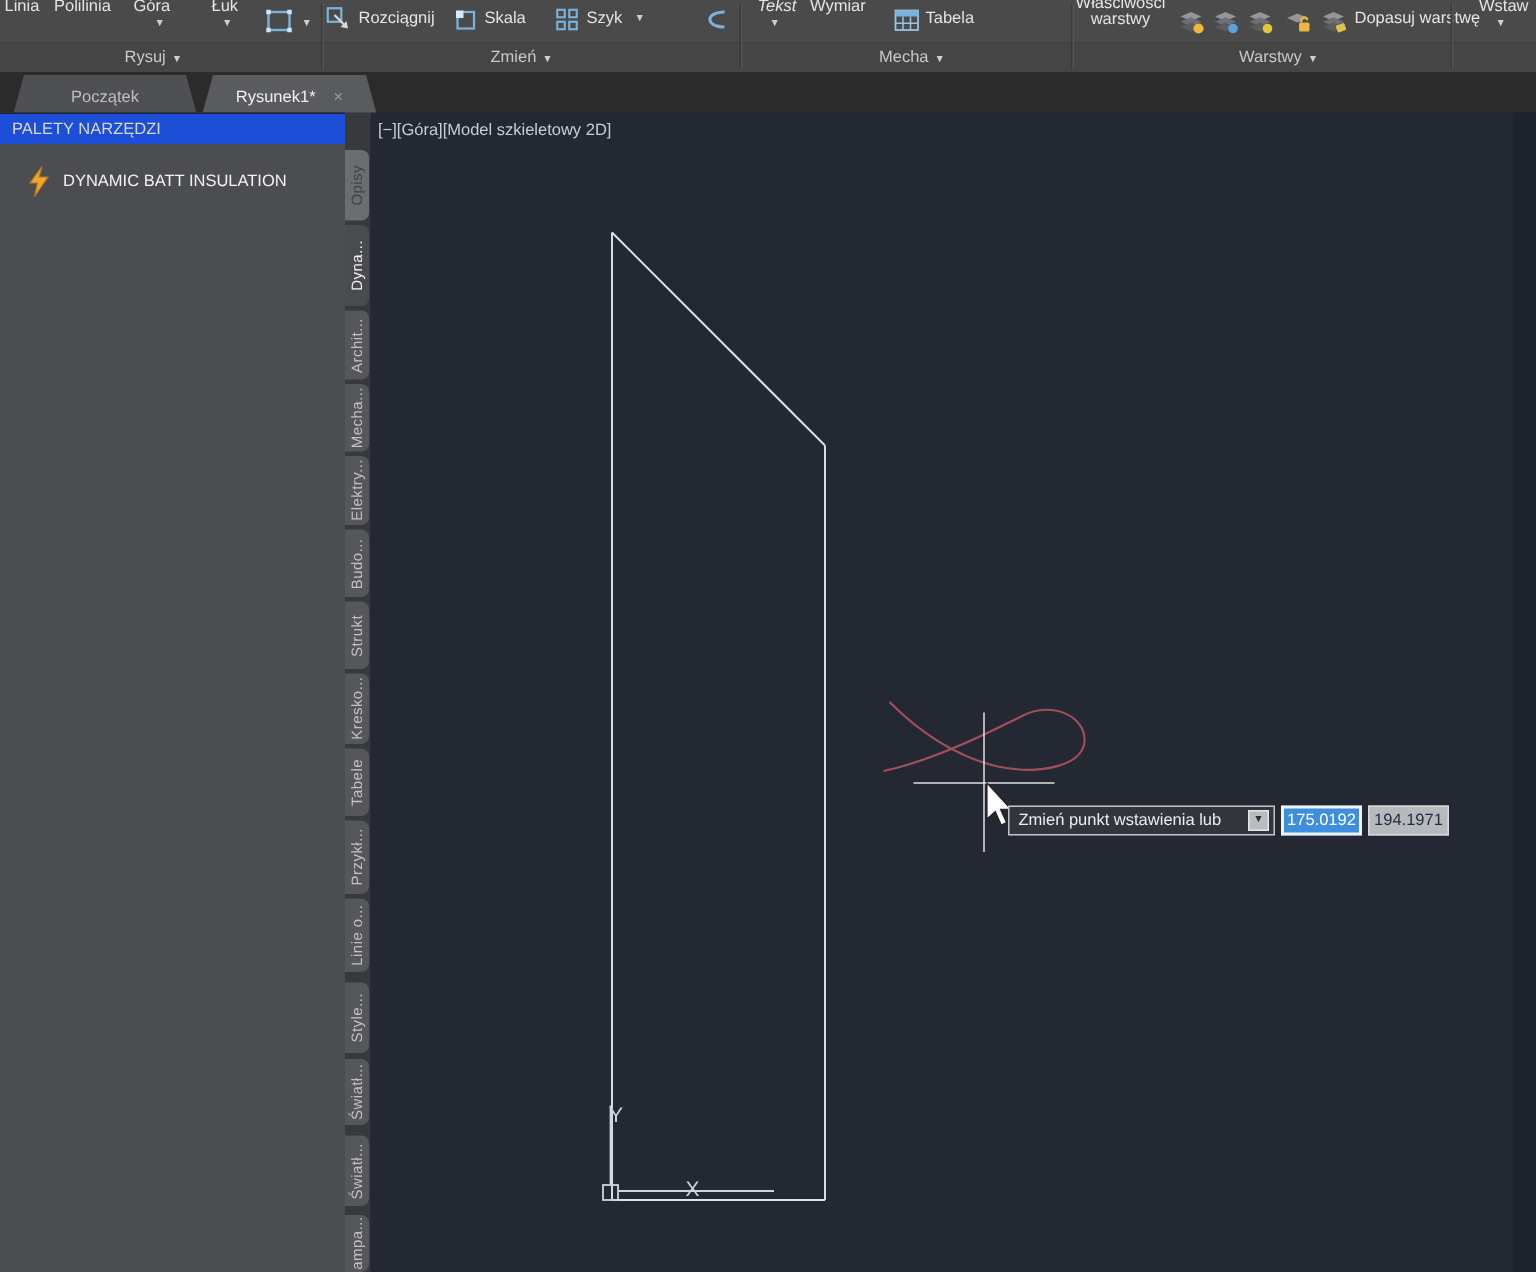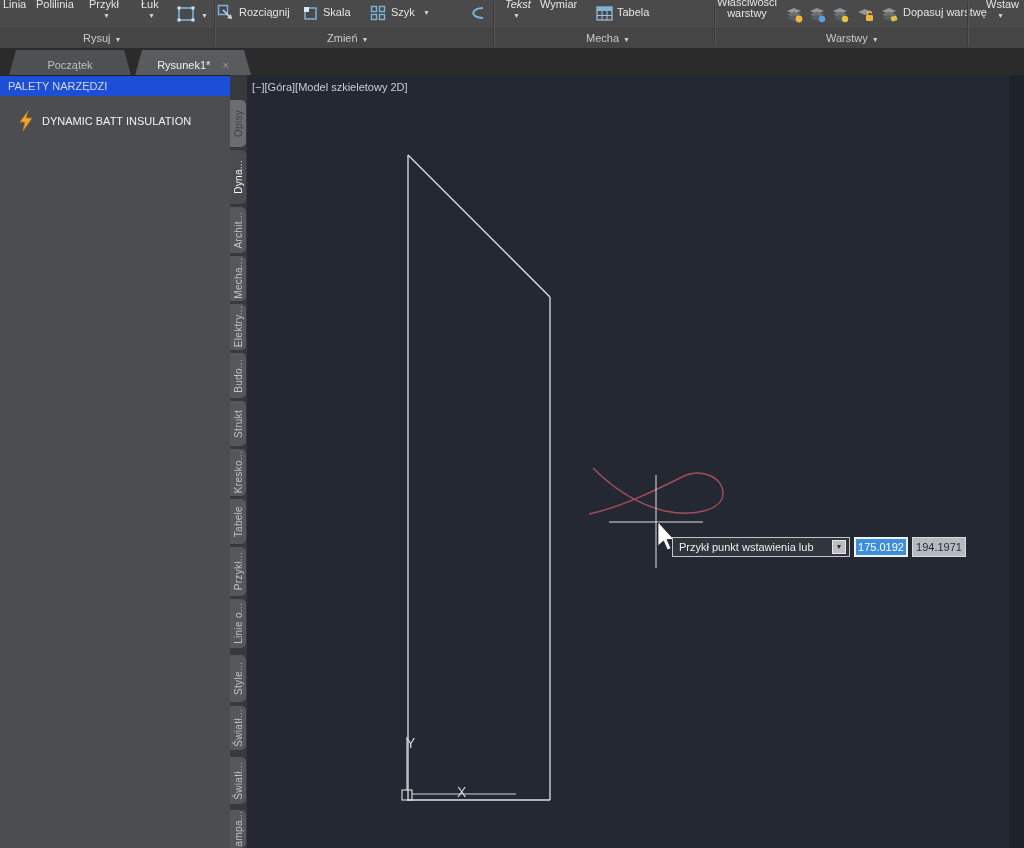--- a/index.html
+++ b/index.html
@@ -58,21 +58,21 @@
 </head>
 <body>
 
 <div id="app">
 
   <div id="ribbon" class="abs">
     <div id="ribbon-row2" class="abs"></div>
 
     <div class="abs rlabel cut" style="left:3px;">Linia</div>
     <div class="abs rlabel cut" style="left:36px;text-align:right;">Polilinia</div>
-    <div class="abs rlabel cut" style="left:89px;">Przykł</div>
+    <div class="abs rlabel cut" style="left:89px;">Góra</div>
     <div class="abs chev" style="left:103px;top:12px;">▼</div>
     <div class="abs rlabel cut" style="left:141px;">Łuk</div>
     <div class="abs chev" style="left:148px;top:12px;">▼</div>
     <div class="abs" style="left:176px;top:5px;">
       <svg class="icon-svg" width="20" height="18" viewBox="0 0 20 18">
         <rect x="3" y="3" width="14" height="12" fill="none" stroke="#7ab3dc" stroke-width="1.6"></rect>
         <rect x="1.5" y="1.5" width="3" height="3" fill="#cfe3f2"></rect>
           <rect x="15.5" y="1.5" width="3" height="3" fill="#cfe3f2"></rect>
         <rect x="1.5" y="13.5" width="3" height="3" fill="#cfe3f2"></rect>
           <rect x="15.5" y="13.5" width="3" height="3" fill="#cfe3f2"></rect>
@@ -277,19 +277,19 @@
 
     <g stroke="#e0e0e0" stroke-width="1">
       <path d="M656 475 L656 568"></path>
       <path d="M609 522 L703 522"></path>
     </g>
 
     <path d="M658 522 L658 546 L663.5 541 L667.5 550 L671 548.3 L667 539.5 L674 539.5 Z" fill="#ffffff" stroke="#222" stroke-width="0.8"></path>
   </svg>
 
   <div id="di-prompt" class="abs">
-    <span>Przykł punkt wstawienia lub</span>
+    <span>Zmień punkt wstawienia lub</span>
     <span id="di-prompt-btn">▼</span>
   </div>
   <div id="di-x" class="abs">175.0192</div>
   <div id="di-y" class="abs">194.1971</div>
 
 </div>
 
 </body></html>

